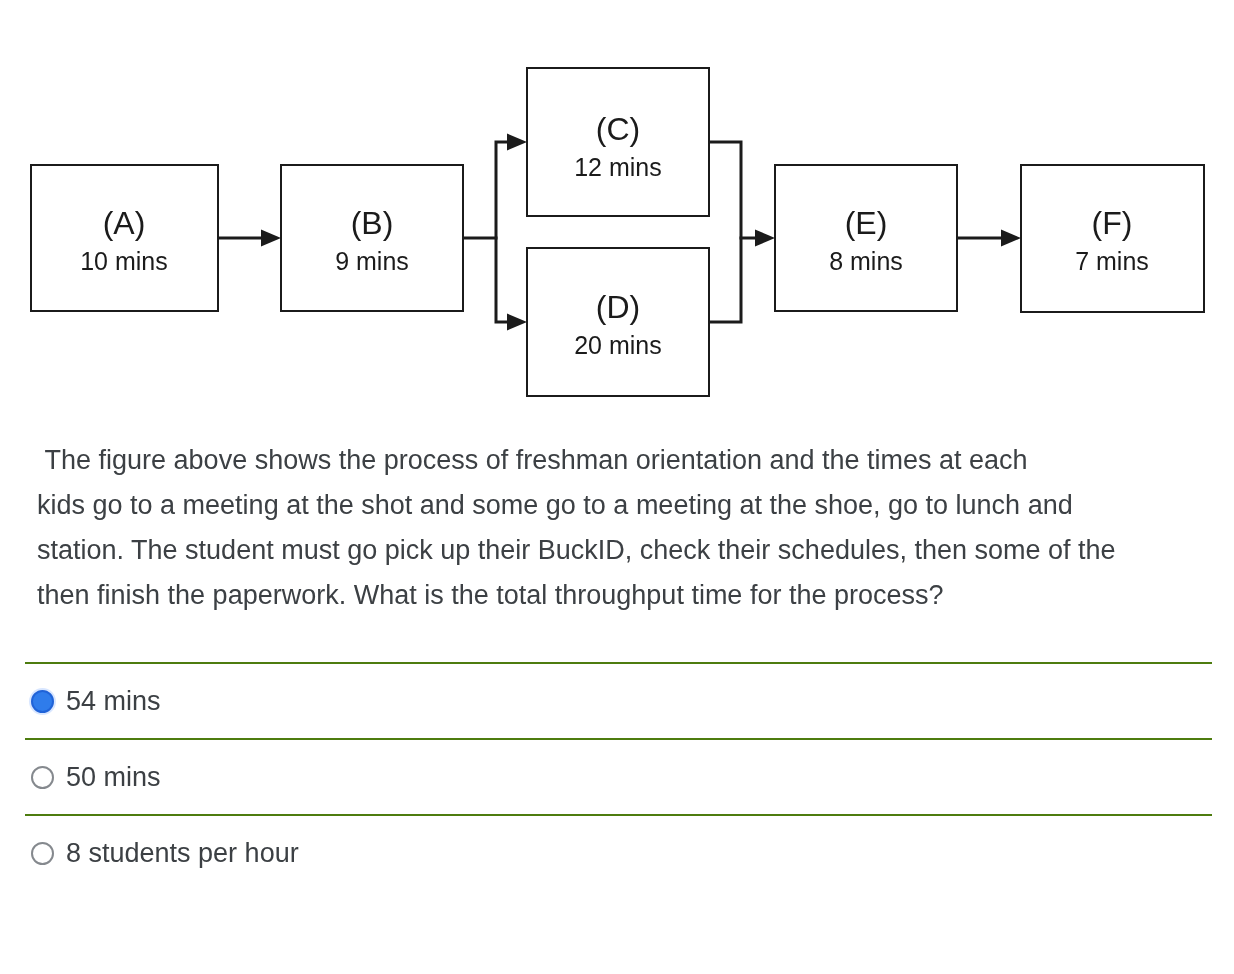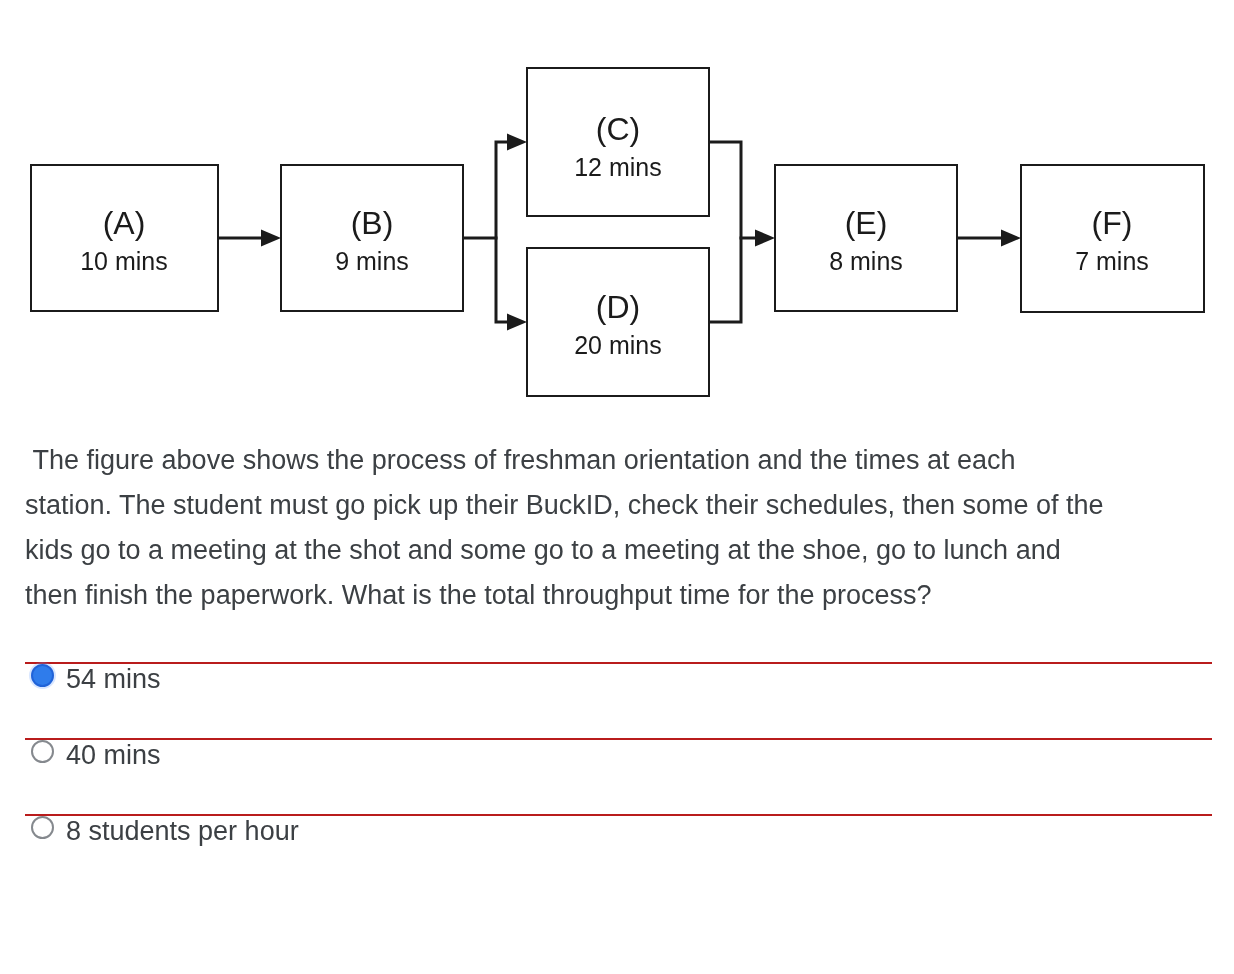--- a/index.html
+++ b/index.html
@@ -18,40 +18,40 @@
     height: 430px;
   }
   .diagram text {
     fill: #1b1b1b;
     font-family: "Liberation Sans", sans-serif;
   }
   .box-label { font-size: 32px; }
   .box-time  { font-size: 25px; }
   .question {
     position: absolute;
-    left: 25px;
+    left: 37px;
     top: 438px;
     width: 1190px;
     color: #3c4044;
     font-size: 27px;
     line-height: 45px;
   }
   .q-line { white-space: pre-wrap; }
   .options {
     position: absolute;
     left: 25px;
     top: 662px;
     width: 1187px;
   }
   .option-row {
     position: relative;
     height: 74px;
-    border-top: 2px solid #b91c1c;
+    border-top: 2px solid #4d7c0f;
     display: flex;
-    align-items: flex-start;
+    align-items: center;
     padding-left: 6px;
     box-sizing: content-box;
     cursor: pointer;
   }
   .radio {
     width: 23px;
     height: 23px;
     border-radius: 50%;
     border: 2px solid #85898e;
     background: #ffffff;
@@ -123,33 +123,33 @@
       <text class="box-label" x="866" y="234">(E)</text>
       <text class="box-time" x="866" y="270">8 mins</text>
 
       <text class="box-label" x="1112" y="234">(F)</text>
       <text class="box-time" x="1112" y="270">7 mins</text>
     </g>
   </svg>
 
   <div class="question">
     <div class="q-line"> The figure above shows the process of freshman orientation and the times at each</div>
+    <div class="q-line">kids go to a meeting at the shot and some go to a meeting at the shoe, go to lunch and</div>
     <div class="q-line">station. The student must go pick up their BuckID, check their schedules, then some of the</div>
-    <div class="q-line">kids go to a meeting at the shot and some go to a meeting at the shoe, go to lunch and</div>
     <div class="q-line">then finish the paperwork. What is the total throughput time for the process?</div>
   </div>
 
   <div class="options">
     <div class="option-row">
       <span class="radio selected"></span>
       <span class="option-label">54 mins</span>
     </div>
     <div class="option-row">
       <span class="radio"></span>
-      <span class="option-label">40 mins</span>
+      <span class="option-label">50 mins</span>
     </div>
     <div class="option-row">
       <span class="radio"></span>
       <span class="option-label">8 students per hour</span>
     </div>
   </div>
 
 </div>
 
 </body></html>

